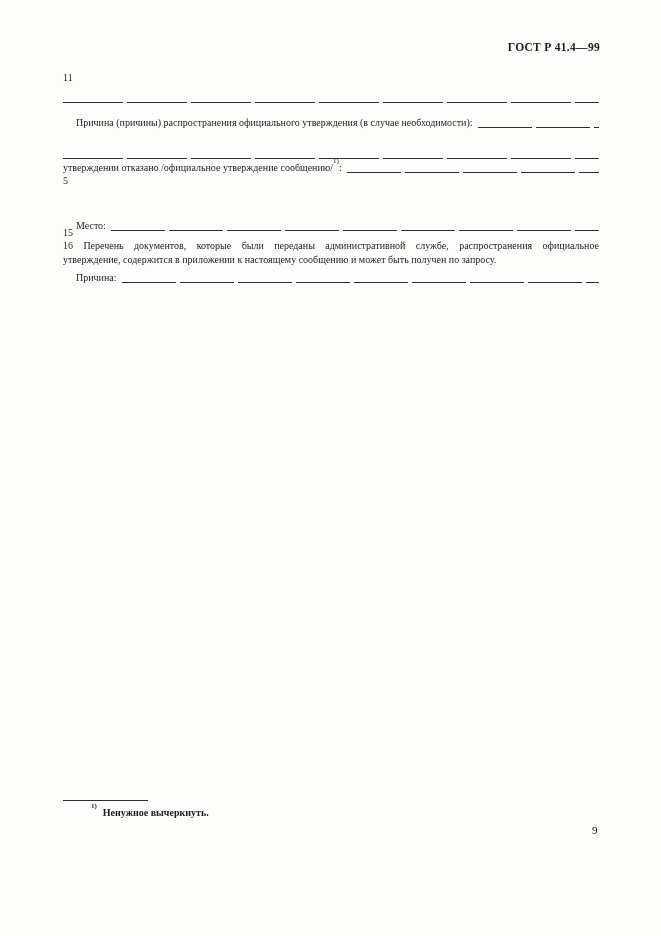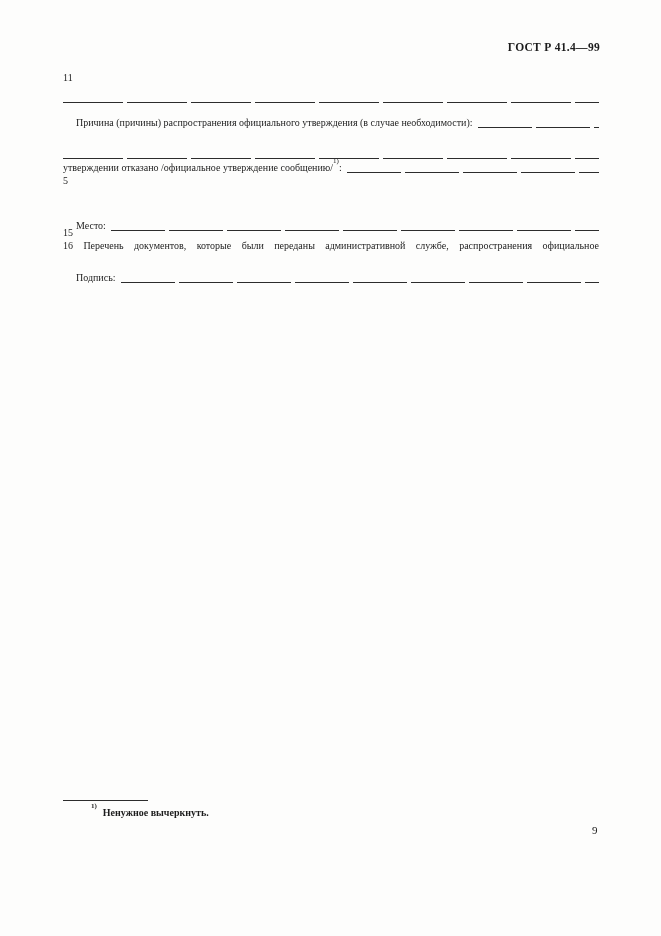--- a/index.html
+++ b/index.html
@@ -100,26 +100,27 @@
 
   <div class="item row" style="top:174px">
     <span class="num">5</span>
     <span class="txt">Место:</span>
     <span class="fill"></span>
   </div>
 
 
   <div class="item row" style="top:226px">
     <span class="num">15</span>
-    <span class="txt">Подпись:</span>
+    <span class="txt">Причина:</span>
     <span class="fill"></span>
   </div>
 
   <div class="para" style="top:239px">
     <div class="jline"><span>16</span> <span>Перечень документов, которые были переданы административной службе, распространения официальное</span></div>
+    <div>утверждение, содержится в приложении к настоящему сообщению и может быть получен по запросу.</div>
   </div>
 
   <div class="footnote-rule"></div>
   <div class="footnote">
     <sup class="fnmark">1)</sup><span>Ненужное вычеркнуть.</span>
   </div>
 
   <div class="page-number">9</div>
 
 </div>

